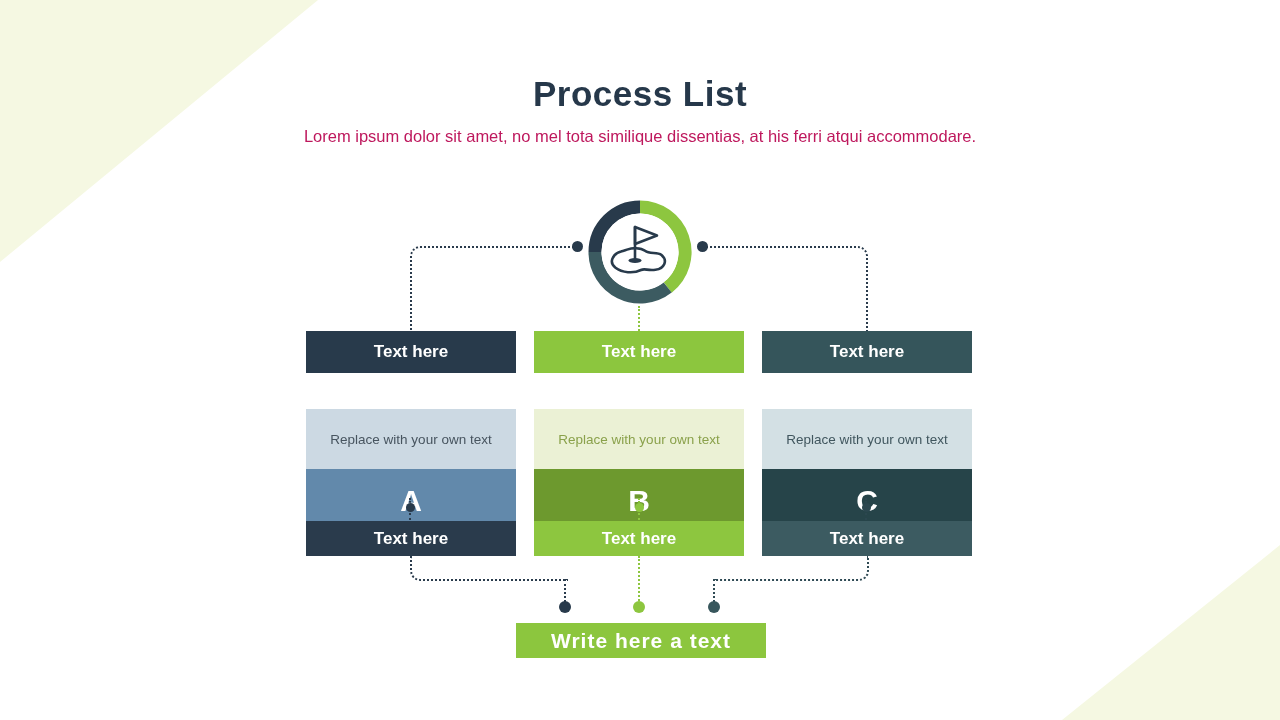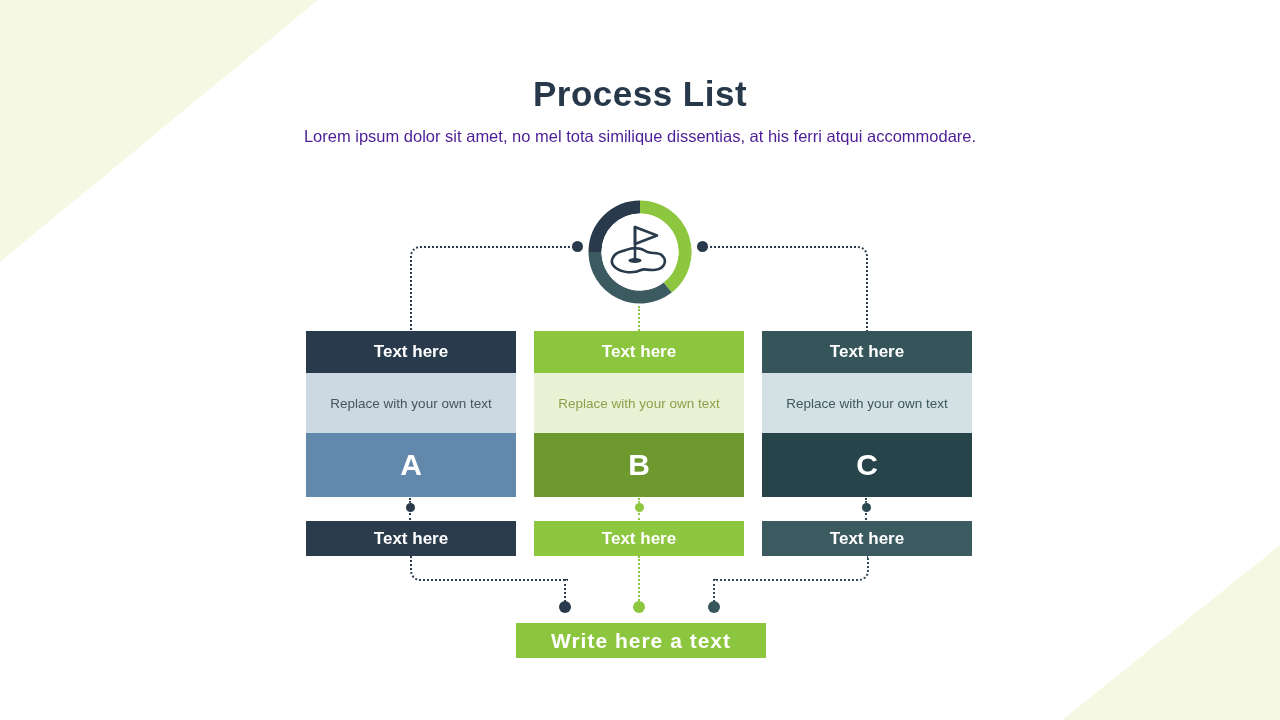--- a/index.html
+++ b/index.html
@@ -9,21 +9,21 @@
   }
   
   .corner-tl{position:absolute;left:0;top:0;width:318px;height:262px;
     background:#f5f8e2;clip-path:polygon(0 0,100% 0,0 100%);}
   .corner-br{position:absolute;right:0;bottom:0;width:218px;height:175px;
     background:#f5f8e2;clip-path:polygon(100% 0,100% 100%,0 100%);}
   
   .title{position:absolute;left:0;top:74px;width:1280px;text-align:center;
     font-size:35px;font-weight:700;letter-spacing:.5px;color:#26384a;}
   .subtitle{position:absolute;left:0;top:127px;width:1280px;text-align:center;
-    font-size:16.5px;color:#4c1d95;}
+    font-size:16.5px;color:#be185d;}
   
   .ring-wrap{position:absolute;left:588px;top:200px;width:104px;height:104px;}
   
   .conn{position:absolute;}
   .l-top-left{left:410px;top:246px;width:162px;height:86px;
     border-left:2px dotted #2a3b4c;border-top:2px dotted #2a3b4c;border-top-left-radius:10px;}
   .l-top-right{left:706px;top:246px;width:160px;height:86px;
     border-right:2px dotted #2a3b4c;border-top:2px dotted #2a3b4c;border-top-right-radius:10px;}
   .v-top-mid{left:638px;top:306px;height:25px;border-left:2px dotted #8dc63f;}
   .l-bot-left{left:410px;top:556px;width:156px;height:23px;
@@ -39,21 +39,21 @@
   .dot-12{width:12px;height:12px;}
   .dot-9{width:9px;height:9px;}
   .bg-navy{background:#283a4b;} .bg-green{background:#8dc63f;}
   .bg-teal{background:#37565c;} .bg-darkteal{background:#2b474f;}
   
   .col{position:absolute;width:210px;top:331px;}
   .col-a{left:306px;} .col-b{left:534px;} .col-c{left:762px;}
   .col-header{height:42px;display:flex;align-items:center;justify-content:center;
     color:#fff;font-weight:700;font-size:17px;}
   .col-body{height:60px;display:flex;align-items:center;justify-content:center;
-    font-size:13.5px;}
+    font-size:13.5px;margin-top:36px;}
   .col-letter{height:64px;display:flex;align-items:center;justify-content:center;
     color:#fff;font-weight:700;font-size:30px;}
   .a-header{background:#283a4b;} .a-body{background:#ccd9e3;color:#47545f;} .a-letter{background:#6289ab;}
   .b-header{background:#8cc63e;} .b-body{background:#ebf1d5;color:#8aa14b;} .b-letter{background:#6d992e;}
   .c-header{background:#35555b;} .c-body{background:#d3e0e4;color:#40565e;} .c-letter{background:#264449;}
   .stub{position:absolute;width:0;}
   .bottom-bar{position:absolute;top:521px;width:210px;height:35px;display:flex;
     align-items:center;justify-content:center;color:#fff;font-weight:700;font-size:17px;}
   .bb-a{left:306px;background:#2a3b4c;} .bb-b{left:534px;background:#8dc63f;} .bb-c{left:762px;background:#3c5b61;}
   

